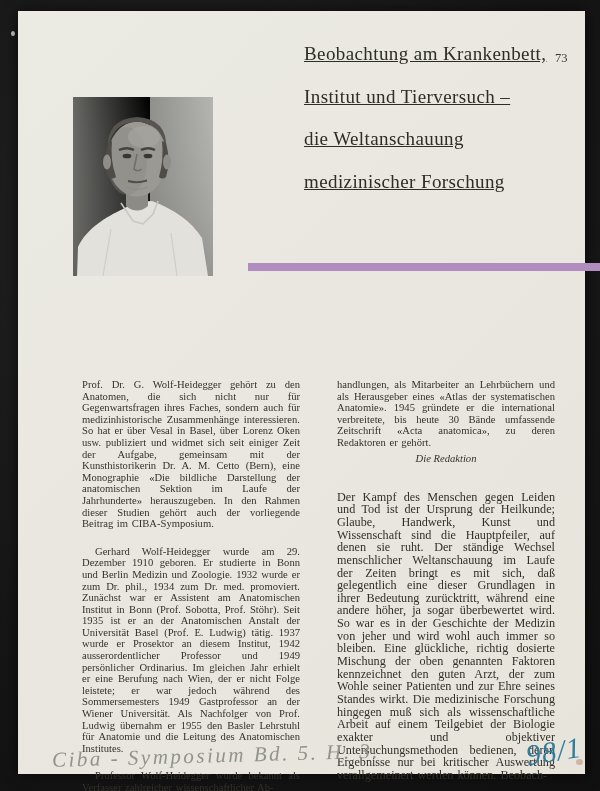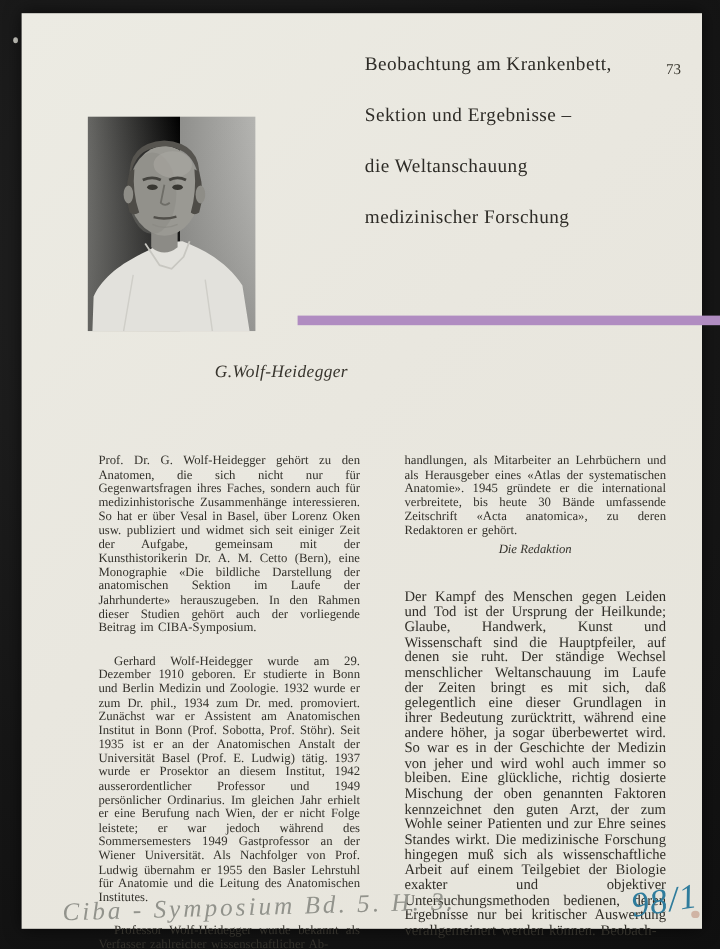--- a/index.html
+++ b/index.html
@@ -11,21 +11,21 @@
   }
   .scan{position:absolute;inset:0;background:
     radial-gradient(circle at 30% 30%, #222 0%, #161616 60%, #101010 100%);}
   .paper{
     position:absolute;left:18px;top:11px;width:567px;height:763px;
     background:linear-gradient(135deg,#ecebe3 0%,#e9e7df 45%,#e6e4db 100%);
     box-shadow:0 0 14px rgba(0,0,0,.65);
   }
   
   .title-block{position:absolute;left:286px;top:22px;width:250px;color:#2e2c27;}
-  .title-line{font-size:16px;line-height:42.5px;letter-spacing:.4px;white-space:nowrap;}
+  .title-line{font-size:19px;line-height:42.5px;letter-spacing:.4px;white-space:nowrap;text-decoration:underline;}
   .page-number{position:absolute;left:537px;top:40px;font-size:12.5px;color:#3a382f;}
   
   .portrait{position:absolute;left:55px;top:86px;width:140px;height:179px;margin:0;}
   .portrait svg{display:block;width:100%;height:100%;}
   .caption{position:absolute;left:148px;top:291px;width:124px;text-align:right;
     font-style:italic;font-size:14.5px;color:#38352e;letter-spacing:.3px;white-space:nowrap;}
   
   .accent-bar{position:absolute;left:230px;top:252px;width:355px;height:8px;background:#b08cc1;}
   
   .col{position:absolute;top:352px;width:250px;color:#33312b;text-align:justify;}
@@ -52,21 +52,21 @@
 </head>
 <body>
 
 <div class="scan">
   <div class="fleck"></div>
 
   <div class="paper">
 
     <div class="title-block">
       <div class="title-line">Beobachtung am Krankenbett,</div>
-      <div class="title-line">Sektion und Ergebnisse –</div>
+      <div class="title-line">Institut und Tierversuch –</div>
       <div class="title-line">die Weltanschauung</div>
       <div class="title-line">medizinischer Forschung</div>
     </div>
 
     <div class="page-number">73</div>
 
     <figure class="portrait">
       <svg viewBox="0 0 140 179" preserveAspectRatio="none">
         <defs>
           <linearGradient id="pbg" x1="0" y1="0" x2="1" y2="0">
@@ -105,21 +105,20 @@
         <ellipse cx="54" cy="59" rx="4.4" ry="2.3" fill="#37363" opacity="0"></ellipse>
         <ellipse cx="54" cy="59" rx="4.4" ry="2.3" fill="#383732"></ellipse>
         <ellipse cx="75" cy="59" rx="4.4" ry="2.3" fill="#383732"></ellipse>
 
         <path d="M64 57 L61 72 Q64.5 75.5 68.5 72" stroke="#6e6d67" stroke-width="1.5" fill="none"></path>
         <path d="M55 84 Q64.5 86.5 74 83.5" stroke="#514f4a" stroke-width="2" fill="none"></path>
         <path d="M54 90 Q64 95 75 90" stroke="#8a8983" stroke-width="1.2" fill="none" opacity="0.7"></path>
       </svg>
     </figure>
 
-    <div class="caption">G.Wolf-Heidegger</div>
 
     <div class="accent-bar"></div>
 
     <div class="col col-left">
       <p>Prof. Dr. G. Wolf-Heidegger gehört zu den Anatomen, die sich nicht nur für Gegenwartsfragen ihres Faches, sondern auch für medizinhistorische Zusammenhänge interessieren. So hat er über Vesal in Basel, über Lorenz Oken usw. publiziert und widmet sich seit einiger Zeit der Aufgabe, gemeinsam mit der Kunsthistorikerin Dr. A. M. Cetto (Bern), eine Monographie «Die bildliche Darstellung der anatomischen Sektion im Laufe der Jahrhunderte» herauszugeben. In den Rahmen dieser Studien gehört auch der vorliegende Beitrag im CIBA-Symposium.</p>
       <p class="indent">Gerhard Wolf-Heidegger wurde am 29. Dezember 1910 geboren. Er studierte in Bonn und Berlin Medizin und Zoologie. 1932 wurde er zum Dr. phil., 1934 zum Dr. med. promoviert. Zunächst war er Assistent am Anatomischen Institut in Bonn (Prof. Sobotta, Prof. Stöhr). Seit 1935 ist er an der Anatomischen Anstalt der Universität Basel (Prof. E. Ludwig) tätig. 1937 wurde er Prosektor an diesem Institut, 1942 ausserordentlicher Professor und 1949 persönlicher Ordinarius. Im gleichen Jahr erhielt er eine Berufung nach Wien, der er nicht Folge leistete; er war jedoch während des Sommersemesters 1949 Gastprofessor an der Wiener Universität. Als Nachfolger von Prof. Ludwig übernahm er 1955 den Basler Lehrstuhl für Anatomie und die Leitung des Anatomischen Institutes.</p>
       <p class="indent">Professor Wolf-Heidegger wurde bekannt als Verfasser zahlreicher wissenschaftlicher Ab-</p>
     </div>
 
     <div class="col col-right">

